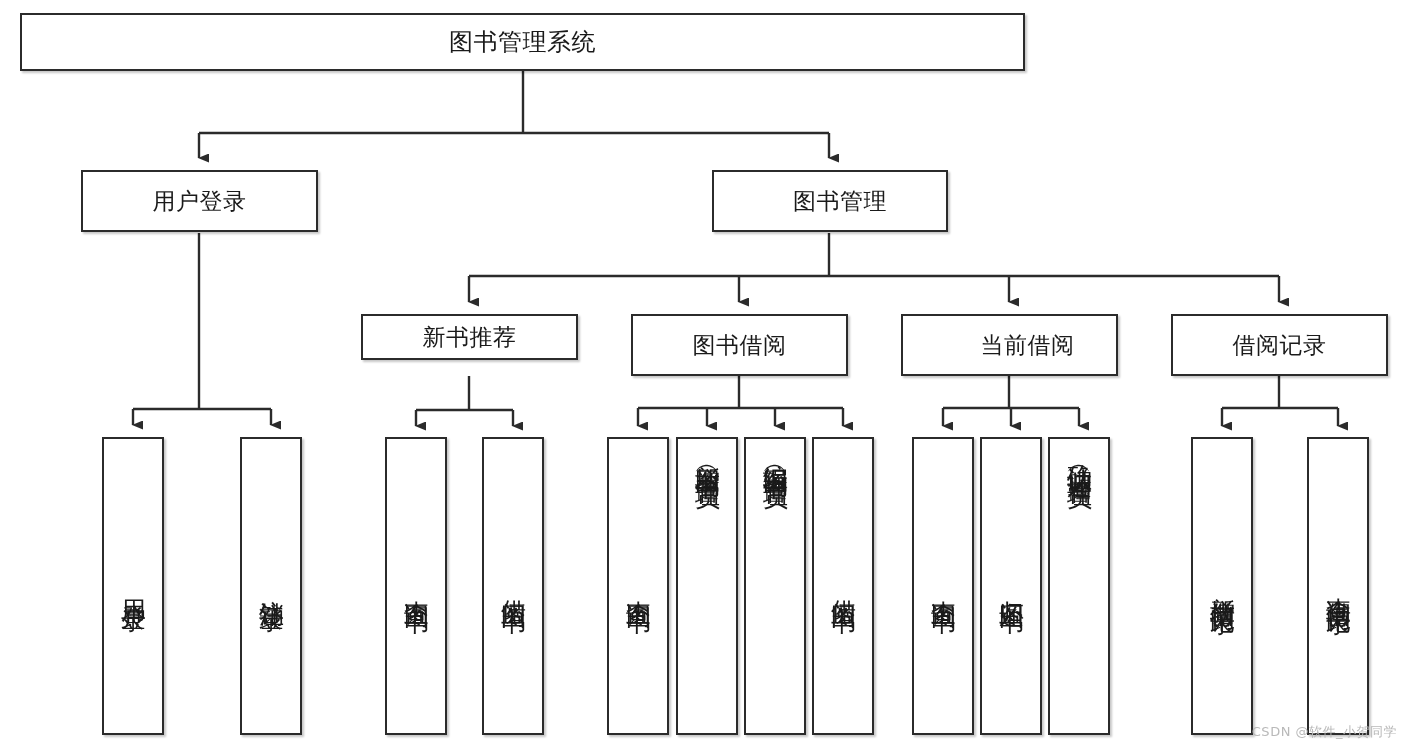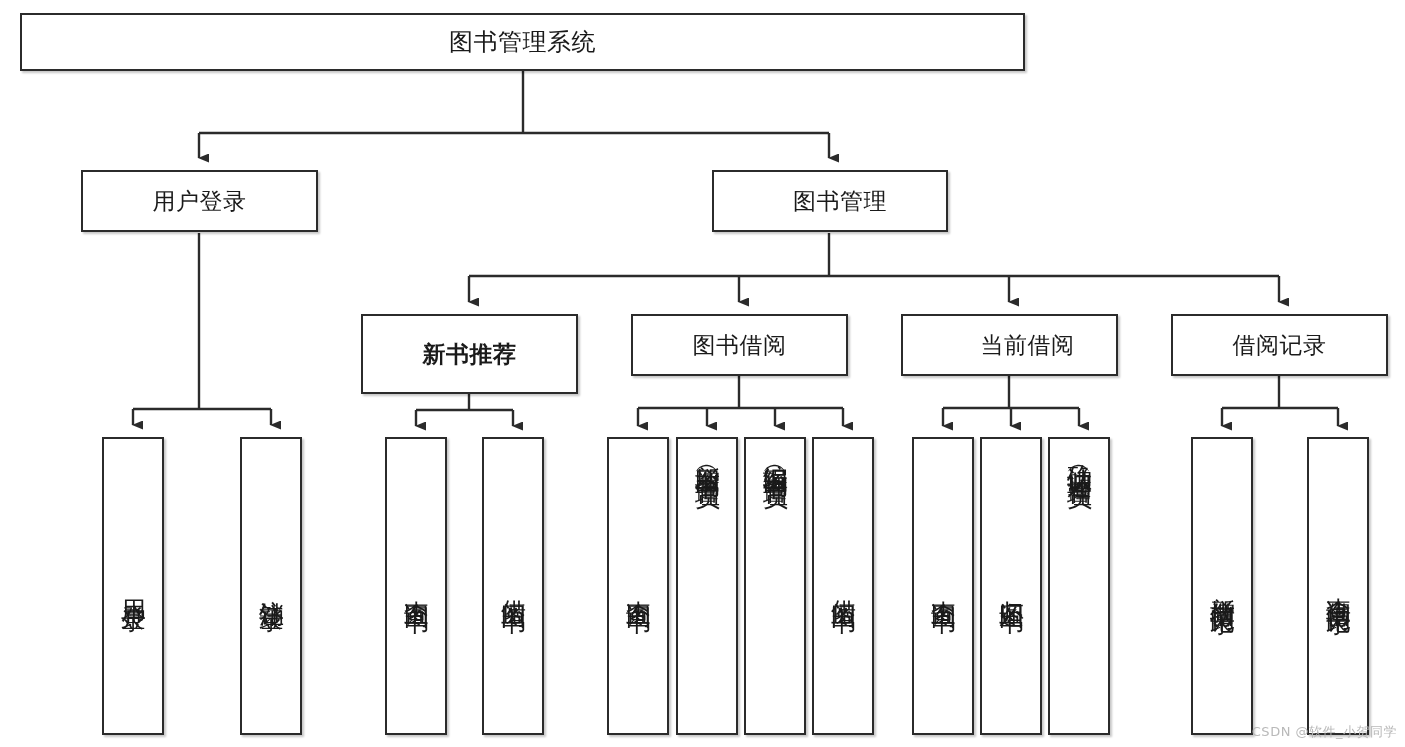--- a/index.html
+++ b/index.html
@@ -140,21 +140,21 @@
   </div>
 
   <div class="node horiz" style="left:81px; top:170px; width:237px; height:62px;">
     <span class="node-label">用户登录</span>
   </div>
 
   <div class="node horiz" style="left:712px; top:170px; width:236px; height:62px;padding-left:20px;">
     <span class="node-label">图书管理</span>
   </div>
 
-  <div class="node horiz" style="left:361px; top:314px; width:217px; height:80px;font-weight:bold;">
+  <div class="node horiz" style="left:361px; top:314px; width:217px; height:46px;">
     <span class="node-label">新书推荐</span>
   </div>
 
   <div class="node horiz" style="left:631px; top:314px; width:217px; height:62px;">
     <span class="node-label">图书借阅</span>
   </div>
 
   <div class="node horiz" style="left:901px; top:314px; width:217px; height:62px;padding-left:36px;">
     <span class="node-label">当前借阅</span>
   </div>

